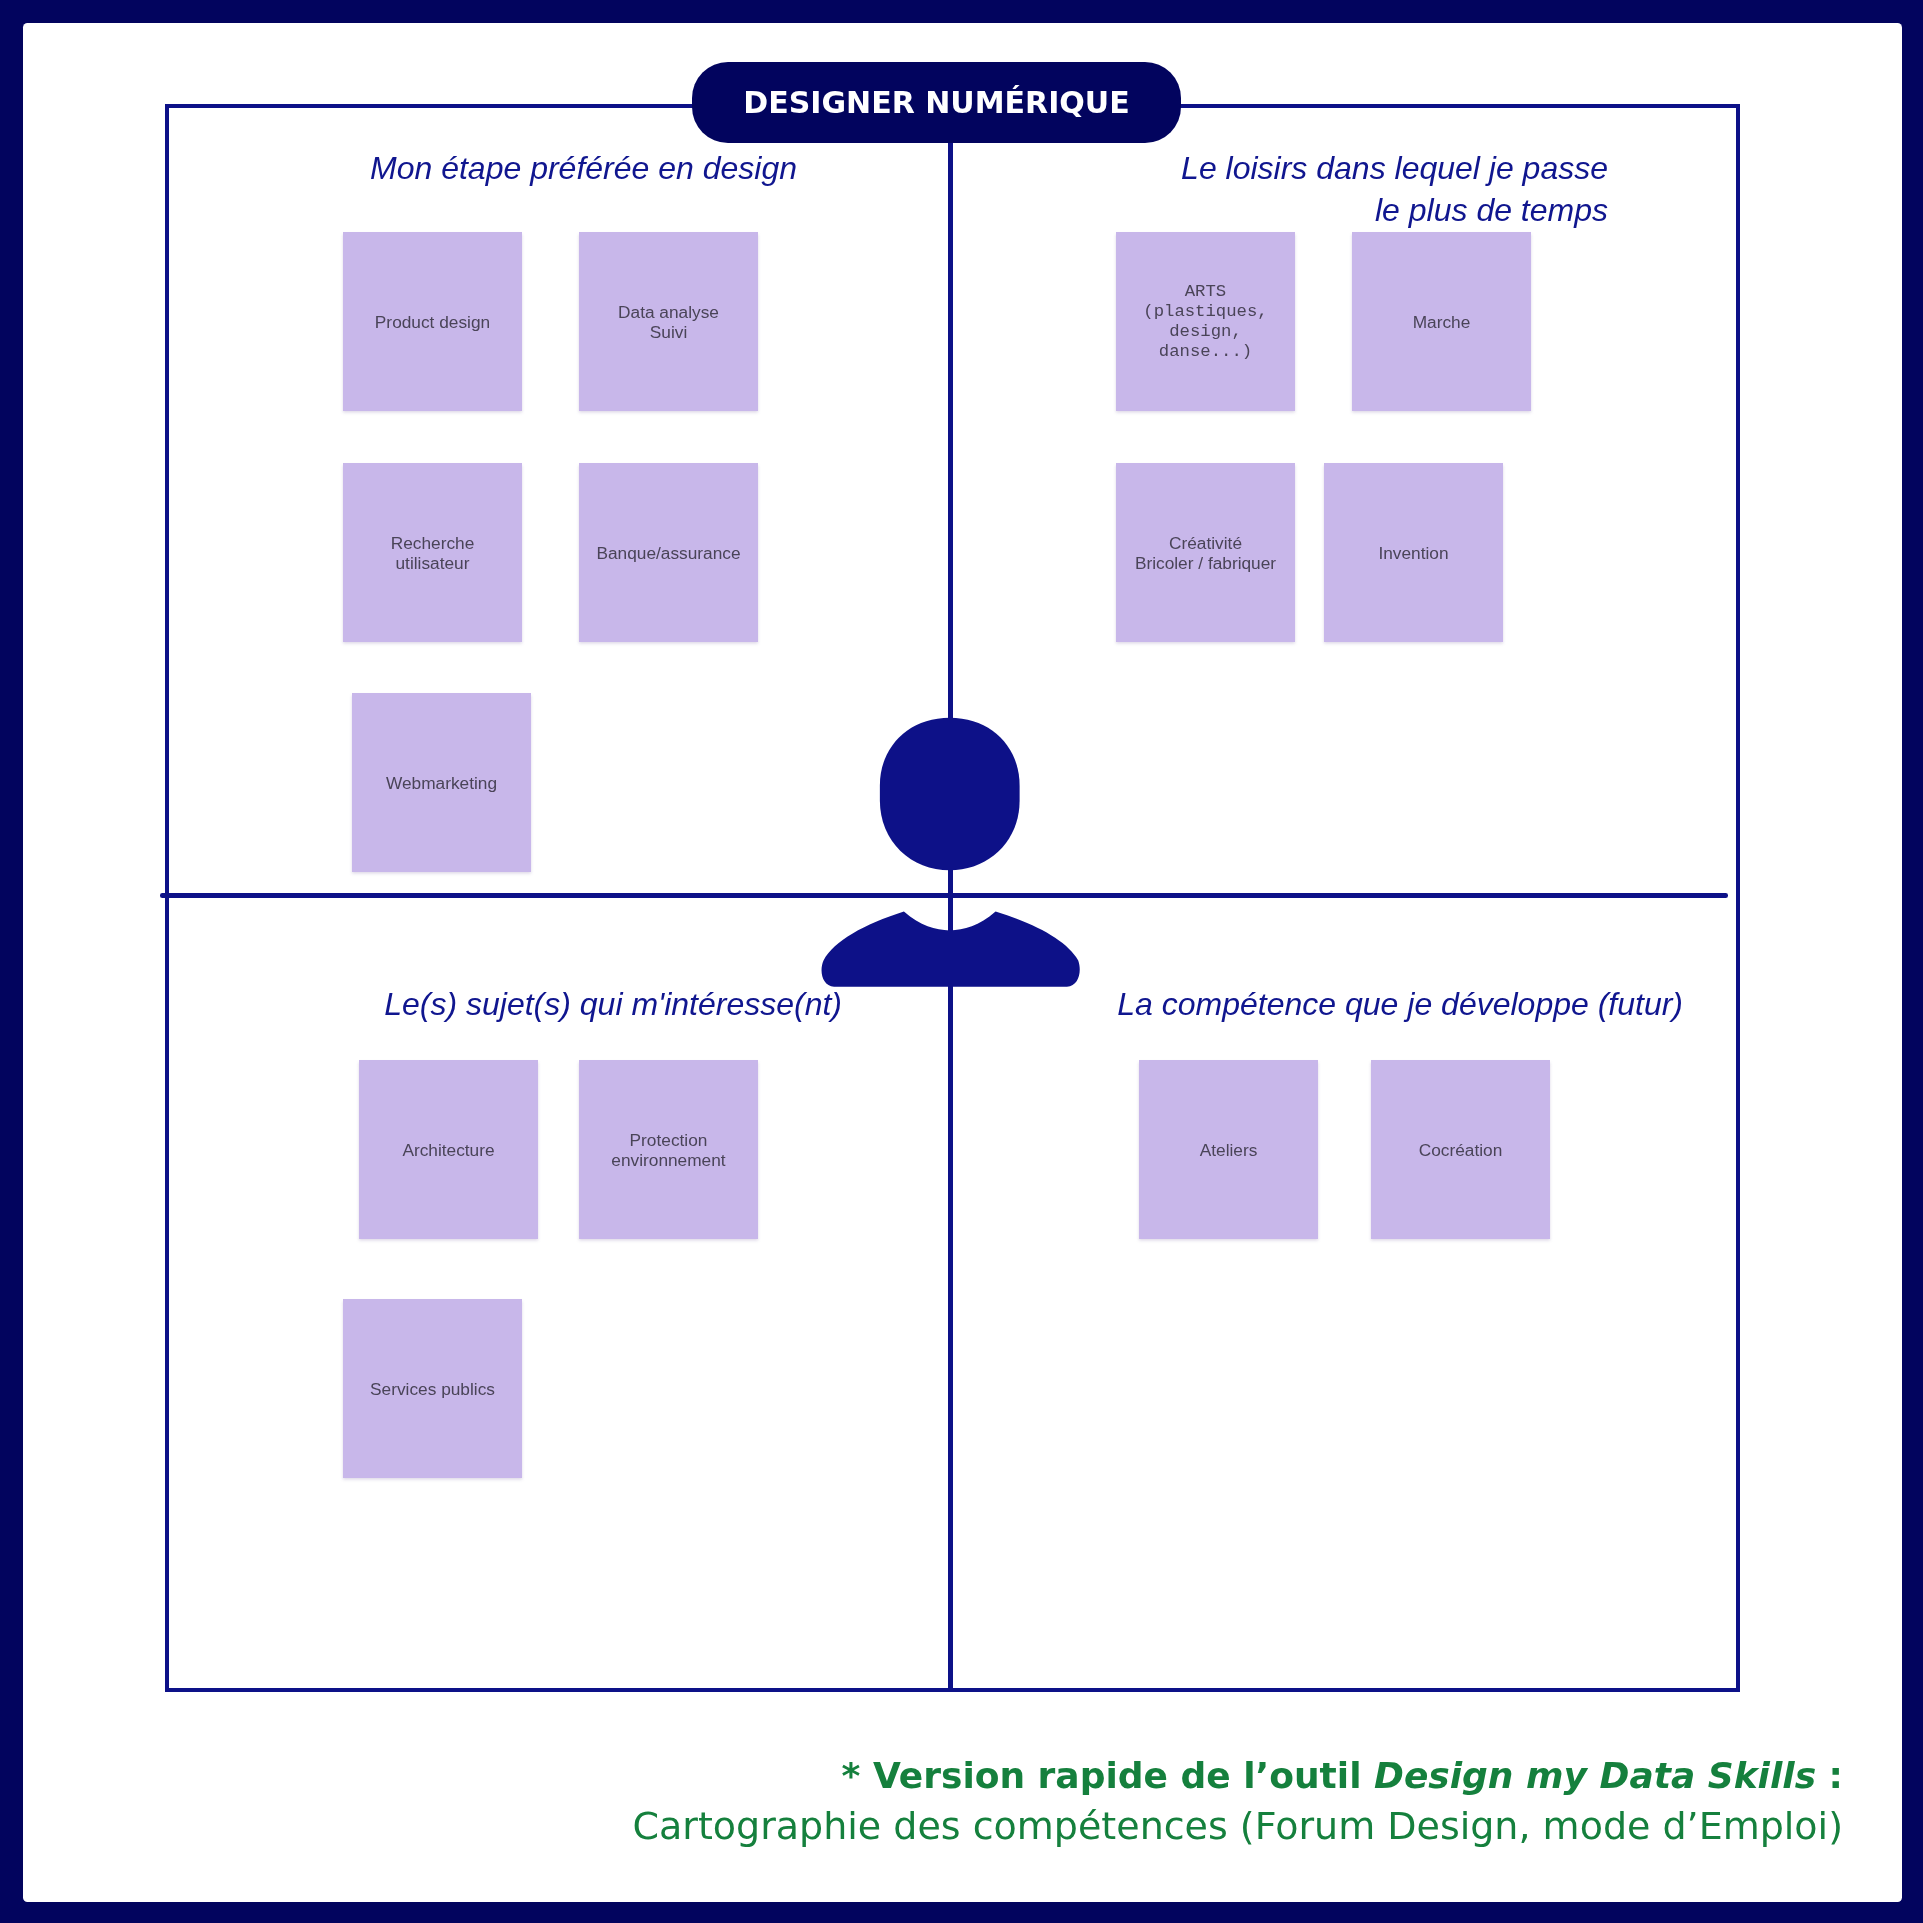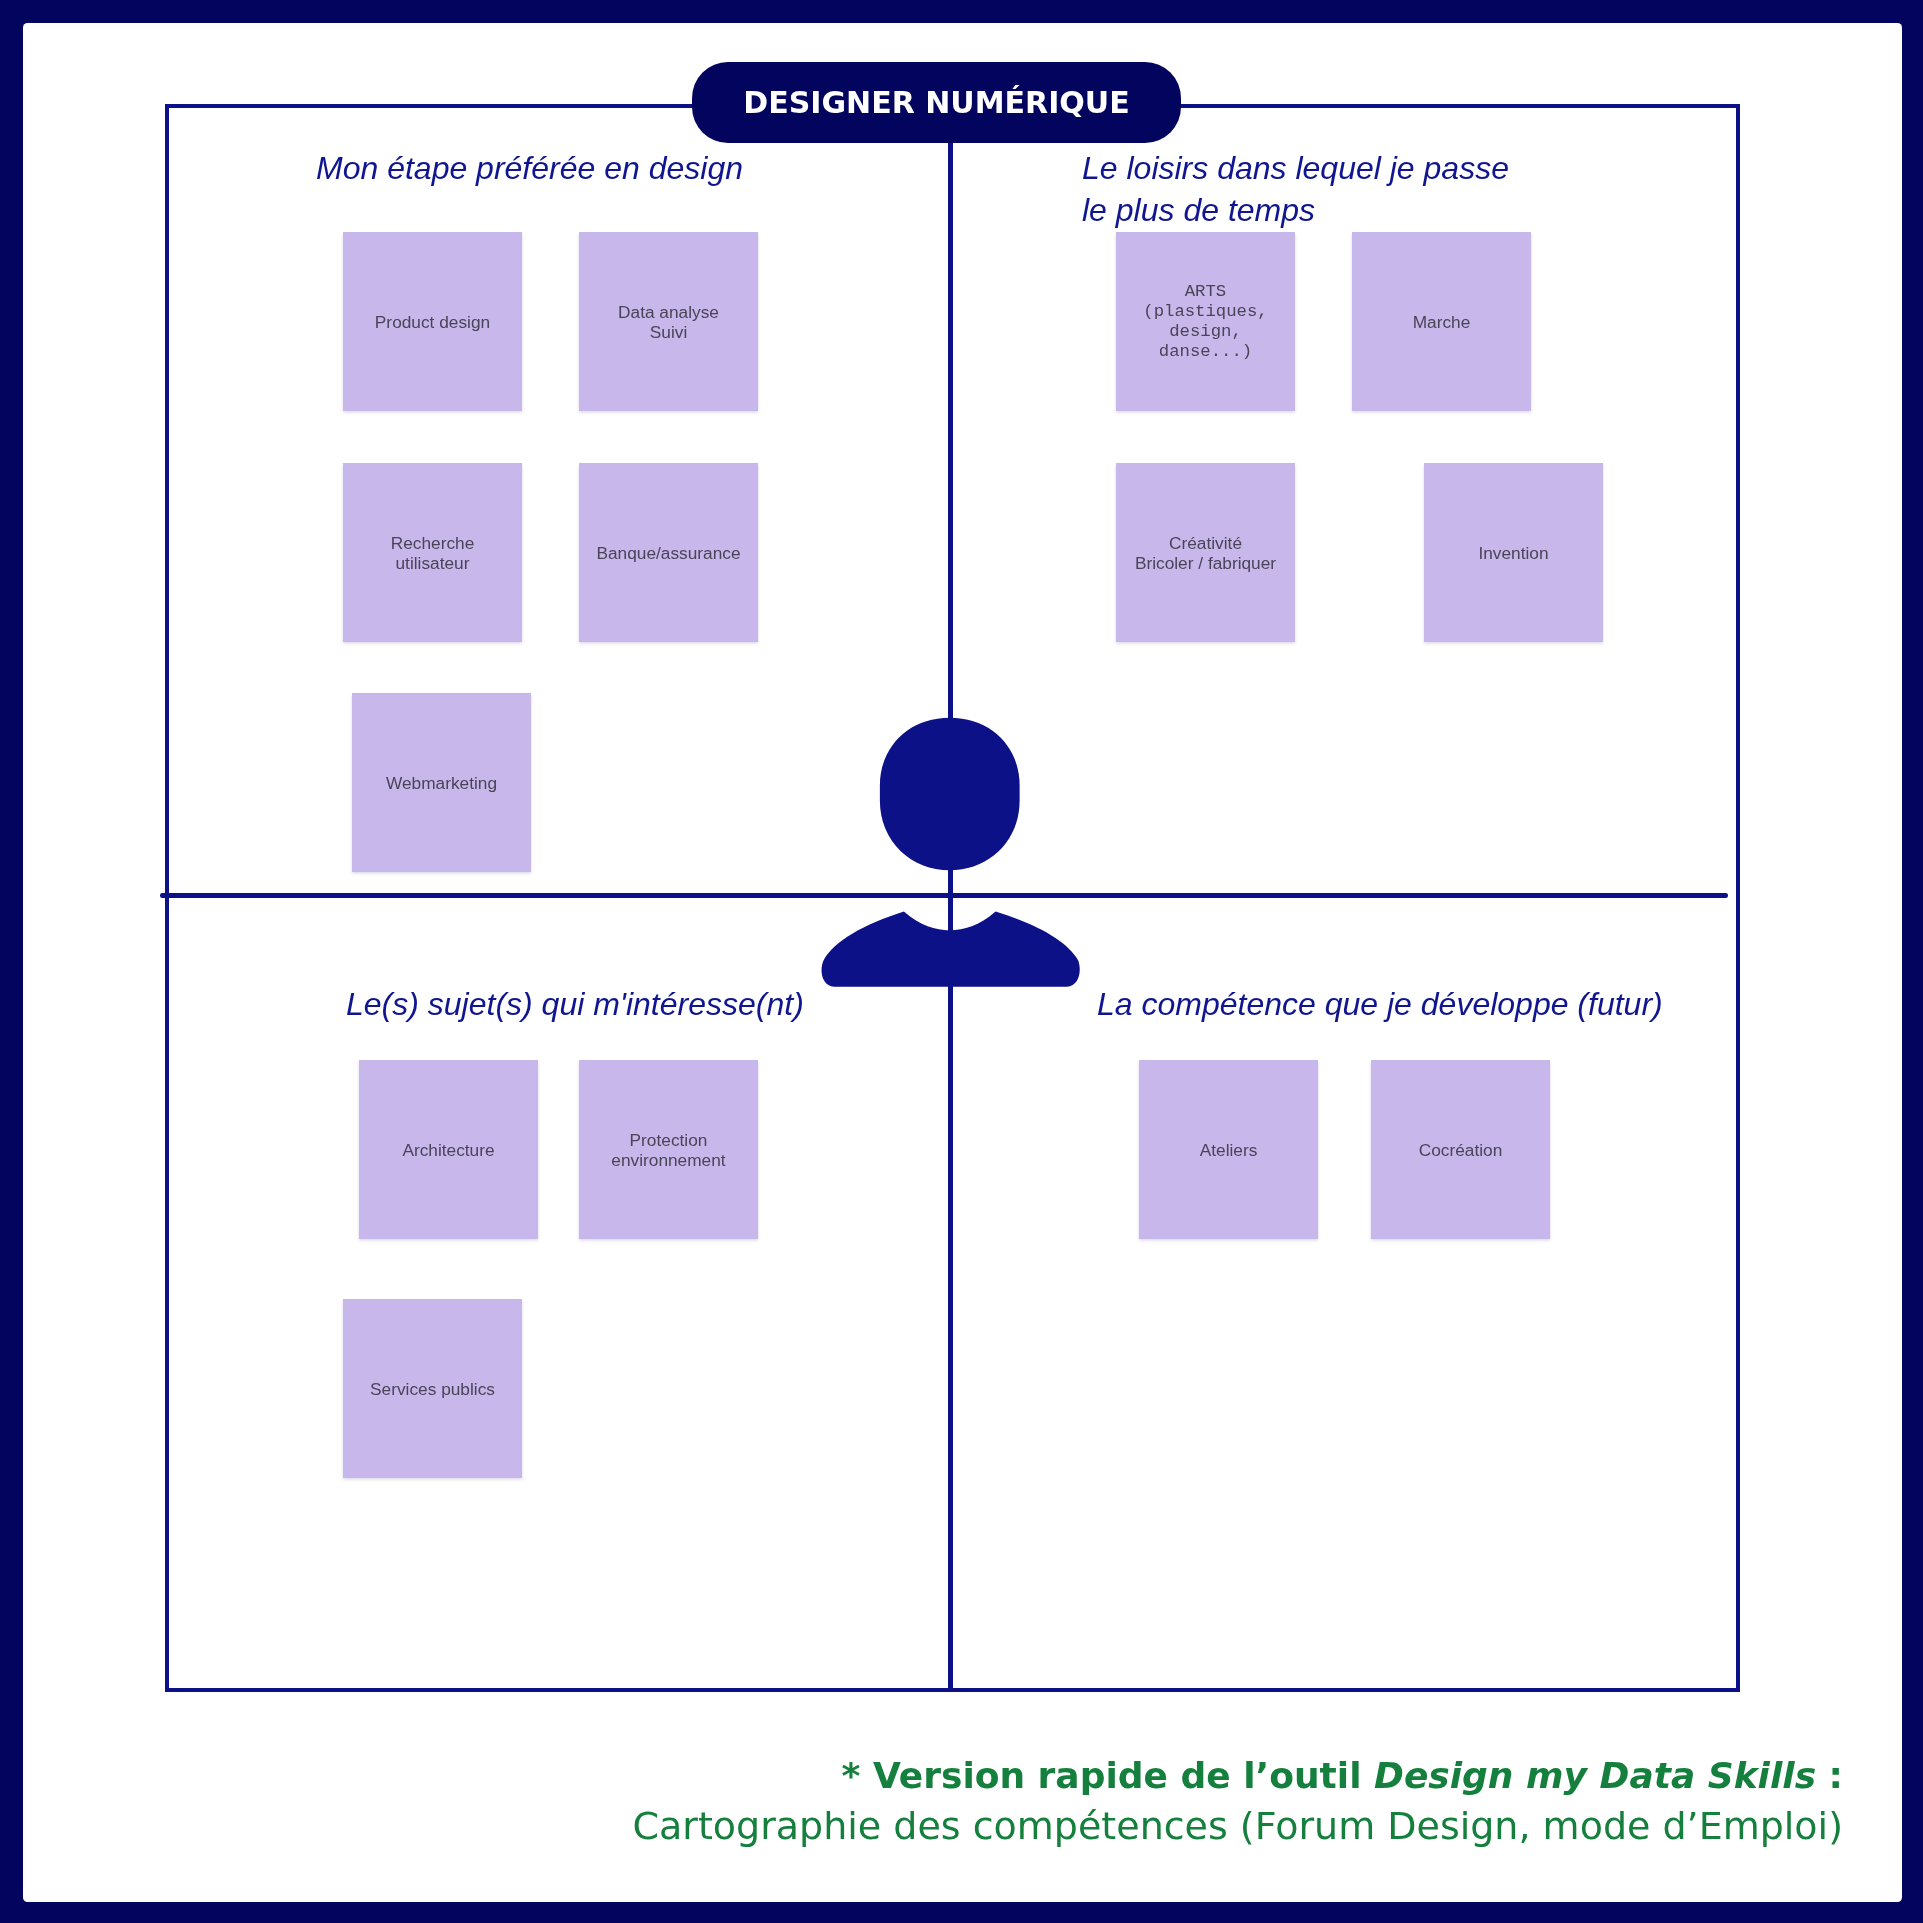--- a/index.html
+++ b/index.html
@@ -41,21 +41,21 @@
     font-size: 30px; font-weight: bold;
     display: flex; align-items: center; justify-content: center;
     letter-spacing: 0px;
   }
   .qtitle {
     position: absolute;
     color: #10168f;
     font-style: italic;
     font-size: 32px;
     line-height: 42px;
-    text-align: left;
+    text-align: right;
     white-space: pre-line;
   }
   .sticky {
     position: absolute;
     width: 179px; height: 179px;
     background: #c8b7ea;
     box-shadow: 0 1.5px 3px rgba(120, 100, 160, 0.25);
     display: flex; align-items: center; justify-content: center;
     text-align: center;
     color: #4a4458;
@@ -101,21 +101,21 @@
 <div class="sticky" style="left:343px; top:463px;">Recherche
 utilisateur</div>
 <div class="sticky" style="left:579px; top:463px;">Banque/assurance</div>
 <div class="sticky" style="left:352px; top:693px;text-align:right;">Webmarketing</div>
 
 <div class="sticky" style="left:1116px; top:232px;font-family:Liberation Mono, monospace;">ARTS (plastiques,
 design, danse...)</div>
 <div class="sticky" style="left:1352px; top:232px;">Marche</div>
 <div class="sticky" style="left:1116px; top:463px;">Créativité
 Bricoler / fabriquer</div>
-<div class="sticky" style="left:1424px; top:463px;">Invention</div>
+<div class="sticky" style="left:1324px; top:463px;">Invention</div>
 
 <div class="sticky" style="left:359px; top:1060px;">Architecture</div>
 <div class="sticky" style="left:579px; top:1060px;">Protection
 environnement</div>
 <div class="sticky" style="left:343px; top:1299px;">Services publics</div>
 
 <div class="sticky" style="left:1139px; top:1060px;">Ateliers</div>
 <div class="sticky" style="left:1371px; top:1060px;">Cocréation</div>
 
 <svg class="person" viewBox="1090 950 350 370" xmlns="http://www.w3.org/2000/svg">

